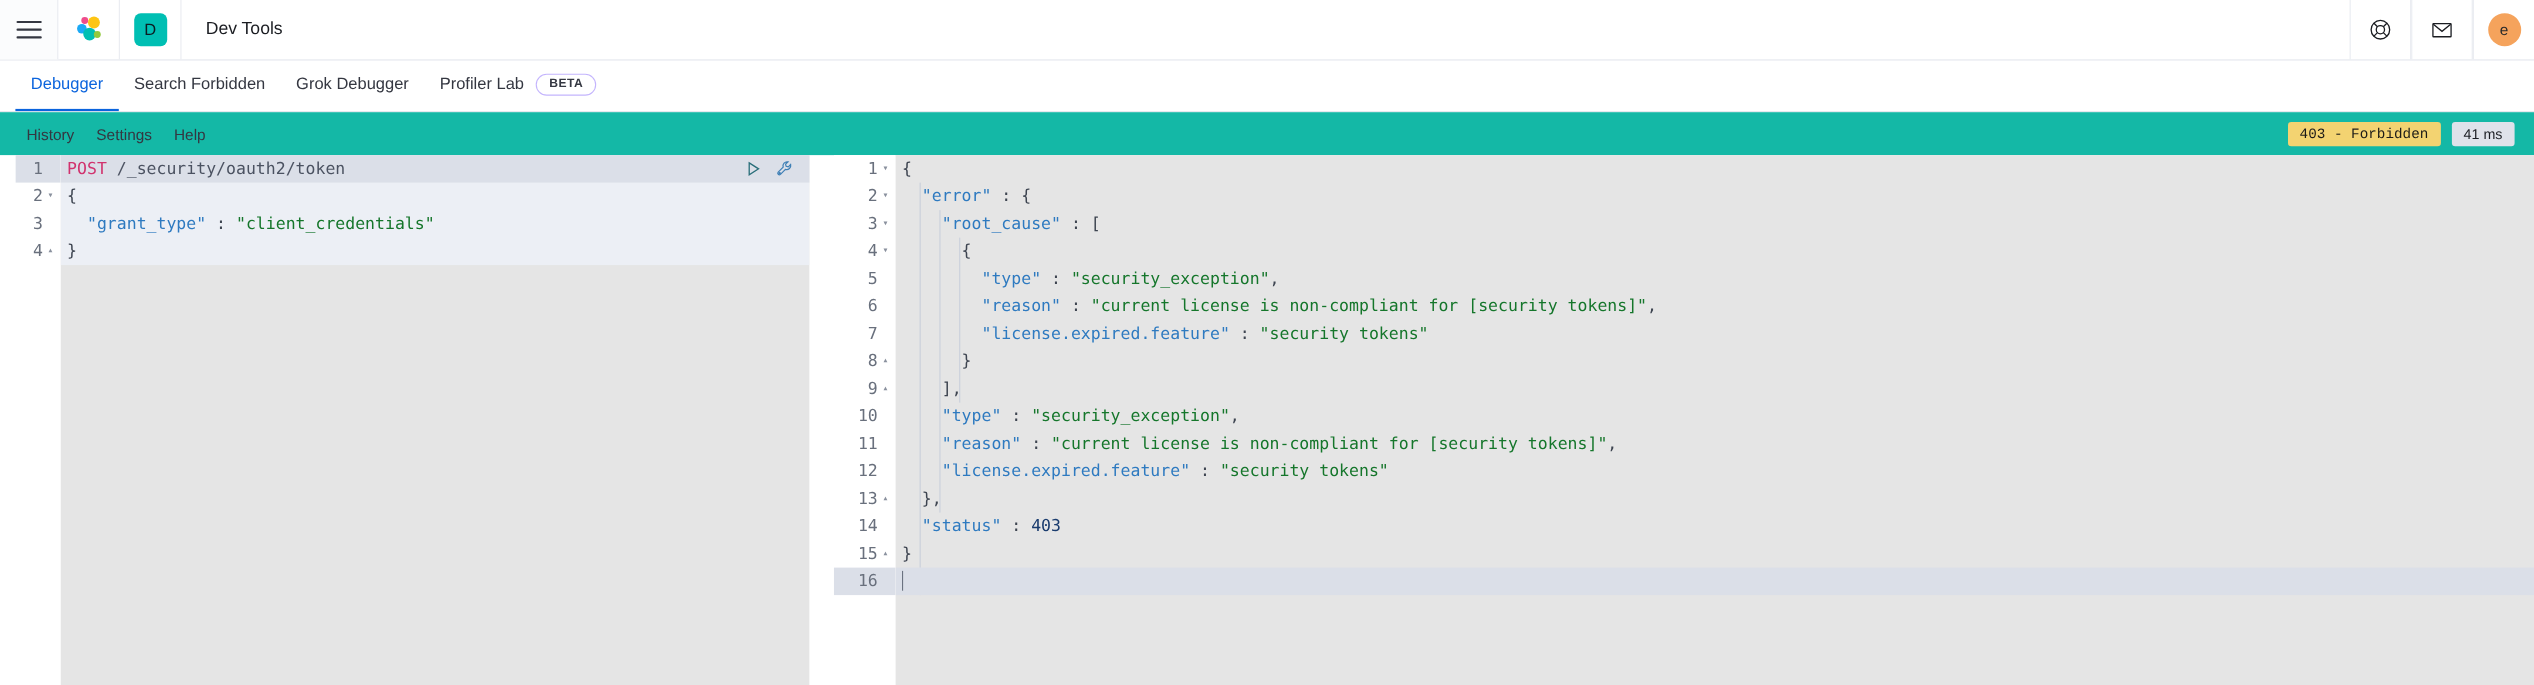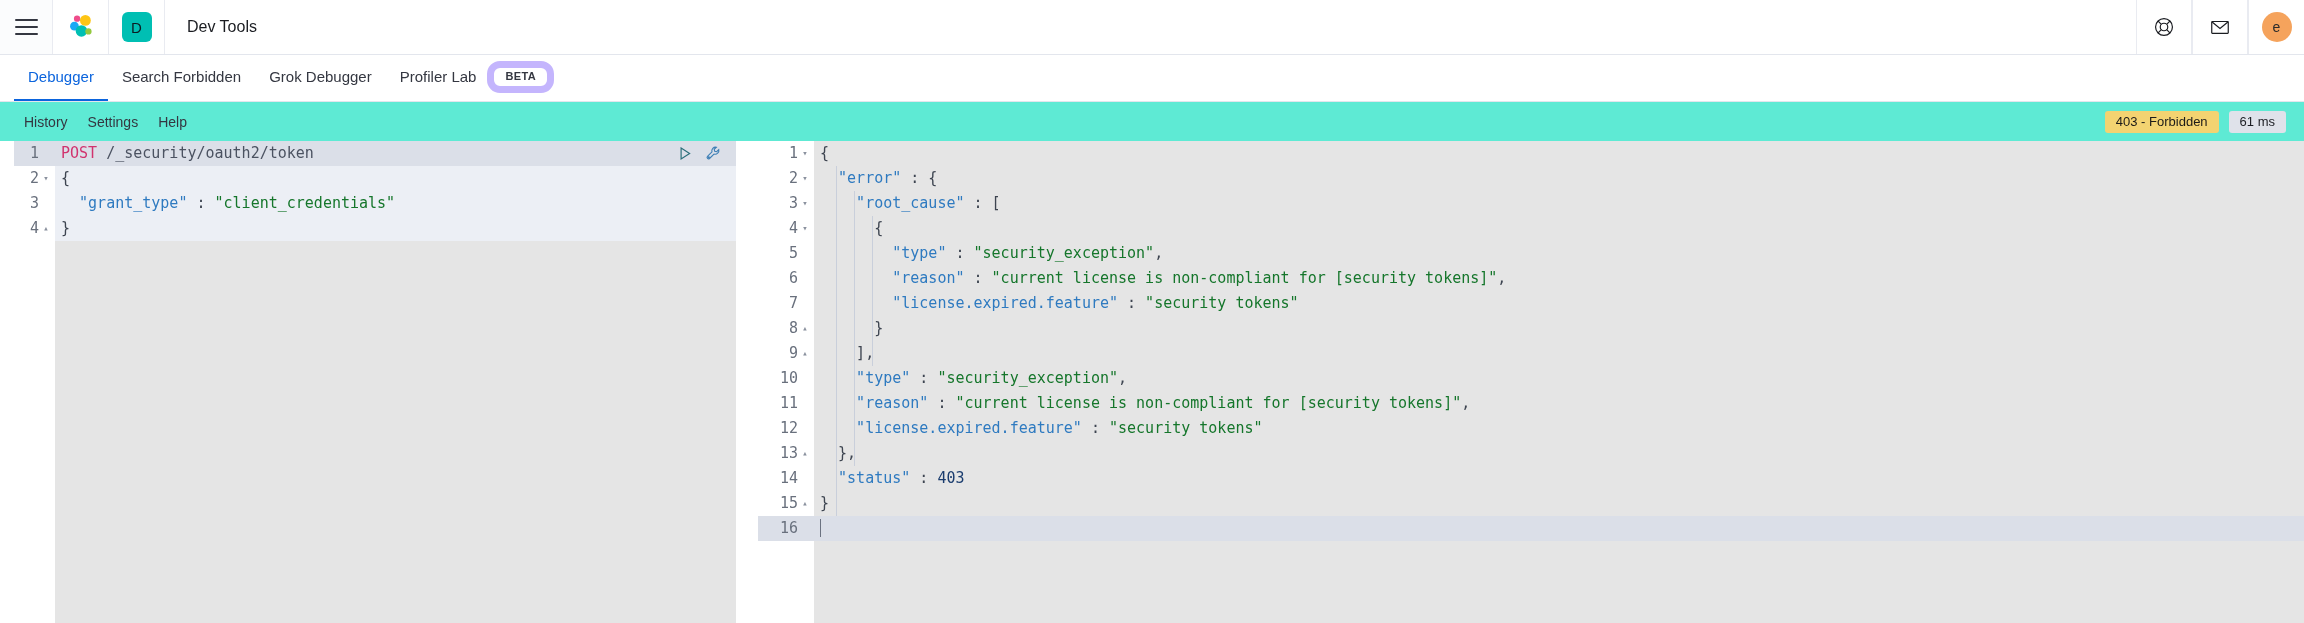--- a/index.html
+++ b/index.html
@@ -73,46 +73,46 @@
   .tab {
     height: 47px;
     display: flex; align-items: center; gap: 11px;
     padding: 0 14px;
     font-size: 15px; color: #343741;
     border-bottom: 2px solid transparent;
     cursor: pointer; white-space: nowrap;
   }
   .tab.active { color: #0b64dd; border-bottom-color: #0b64dd; font-weight: 400; }
   .beta-badge {
-    border: 7px solid #c4b5fd; border-radius: 13px;
+    border: 1px solid #c4b5fd; border-radius: 13px;
     padding: 3px 11px 4px; font-size: 11px; font-weight: bold;
     letter-spacing: 0.4px; color: #343741; line-height: 1;
     background: #ffffff;
   }
 
   
   .console-toolbar {
     height: 39px;
     display: flex; align-items: center;
     padding-left: 14px;
-    background: #5eead4;
+    background: #14b8a6;
     position: relative;
   }
   .toolbar-link {
     font-size: 14px; color: #343741;
     padding: 0 10px; cursor: pointer; line-height: 1;
   }
   .toolbar-right {
     position: absolute; right: 18px; top: 0; bottom: 0;
     display: flex; align-items: center; gap: 10px;
   }
   .status-badge {
     background: #f3d371; color: #1c1b18;
     font-size: 13px; padding: 4px 11px 5px; border-radius: 3px;
-    line-height: 1; white-space: nowrap;
+    line-height: 1; white-space: nowrap; font-family: Liberation Mono, monospace;
   }
   .time-badge {
     background: #dfe2ea; color: #1c1e24;
     font-size: 13px; padding: 4px 11px 5px; border-radius: 3px;
     line-height: 1; white-space: nowrap;
   }
 
   
   .editors {
     display: flex;
@@ -266,21 +266,21 @@
   </div>
 
 <div class="console-toolbar">
   <div id="toolbar-links" style="display:flex;align-items:center;">
       <span class="toolbar-link">History</span>
       <span class="toolbar-link">Settings</span>
       <span class="toolbar-link">Help</span>
     </div>
   <div class="toolbar-right">
     <span class="status-badge">403 - Forbidden</span>
-    <span class="time-badge">61 ms</span>
+    <span class="time-badge">41 ms</span>
   </div>
 </div>
 
 <div class="editors">
 
   <div class="pane pane-request">
     <div class="code-surface">
       <div class="gutter gutter-request" id="req-gutter">
           <div class="gutter-row active">1</div>
           <div class="gutter-row">2<span class="fold">▾</span></div>

